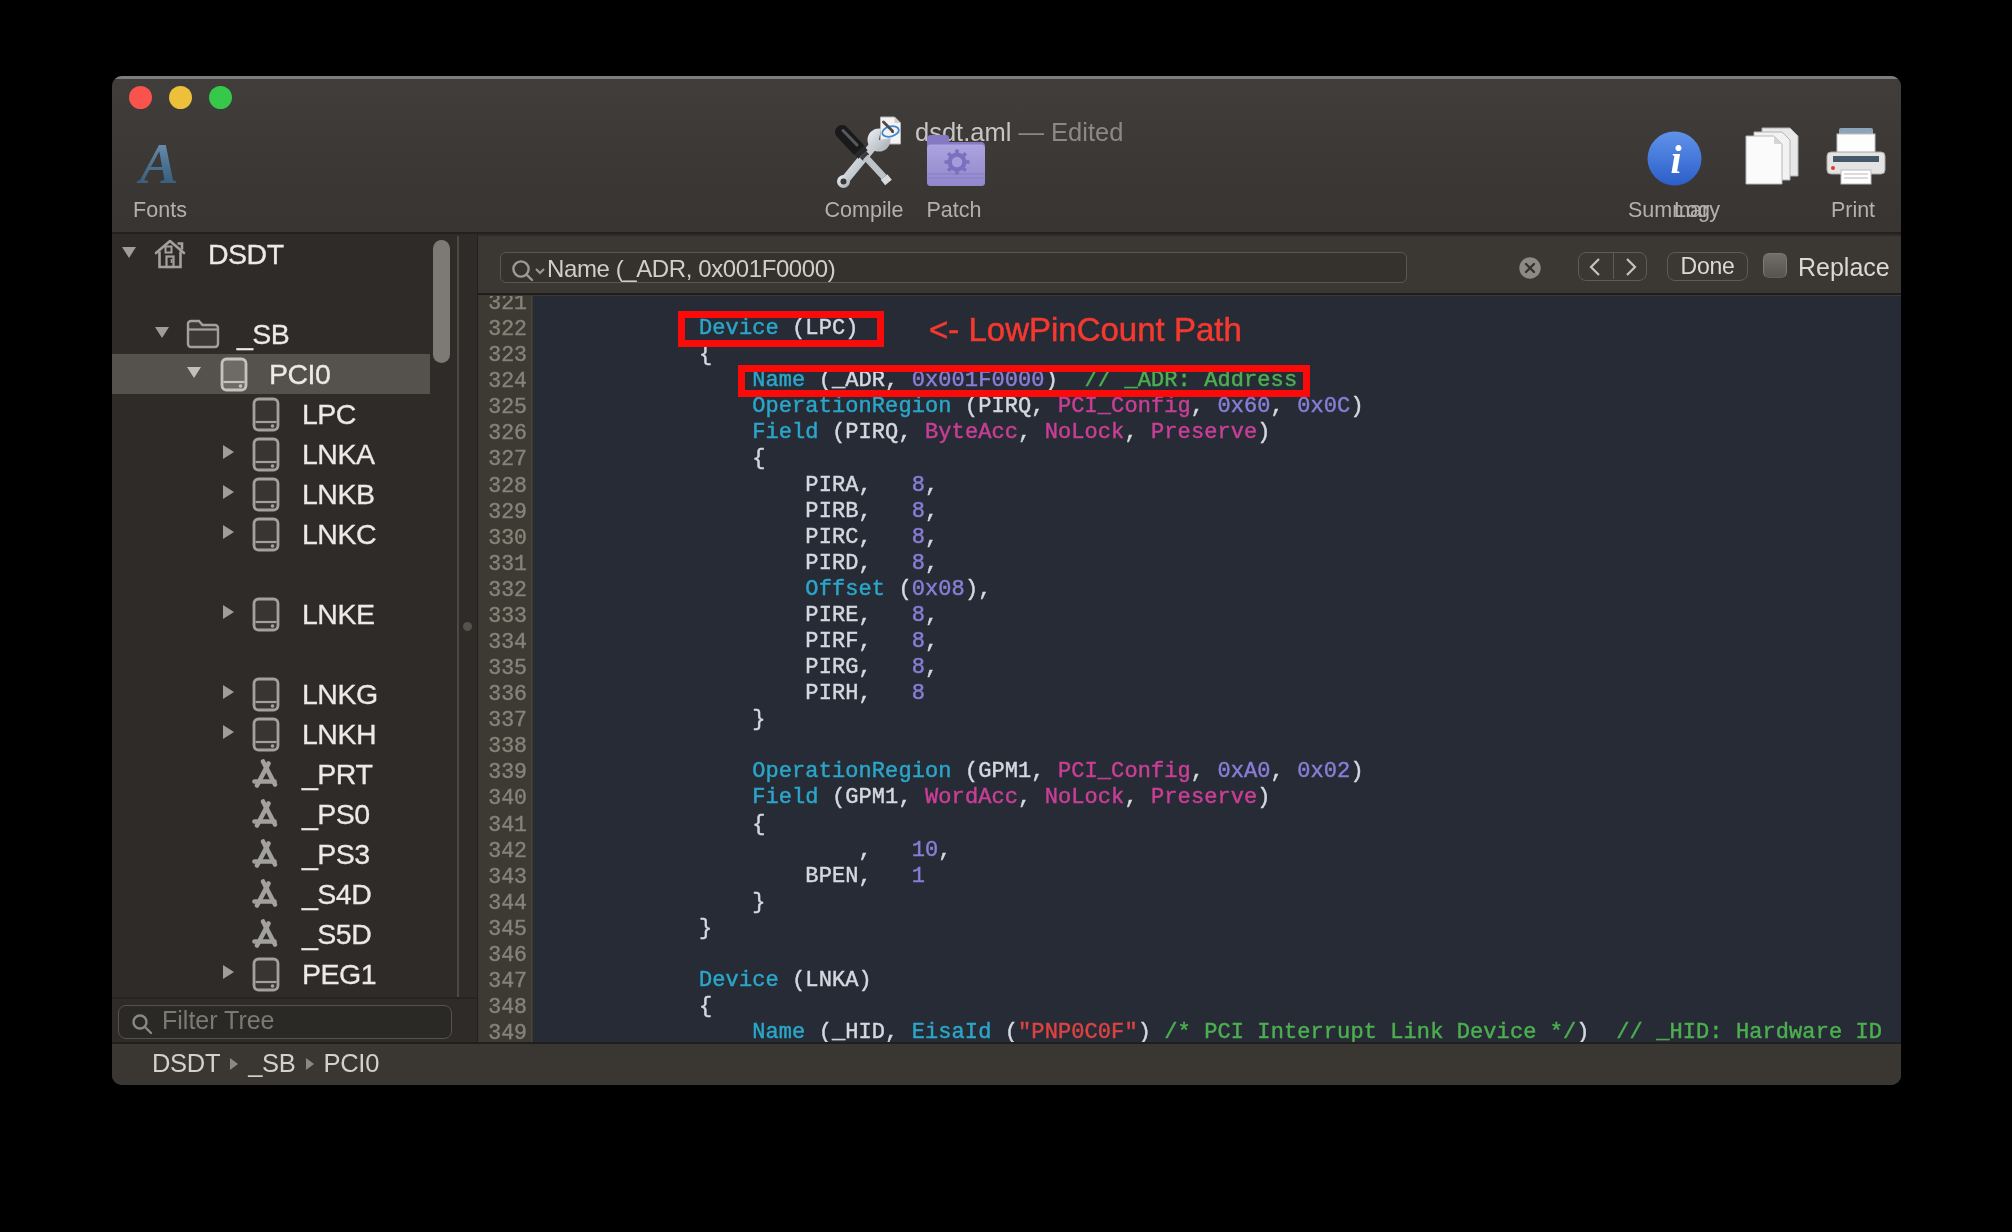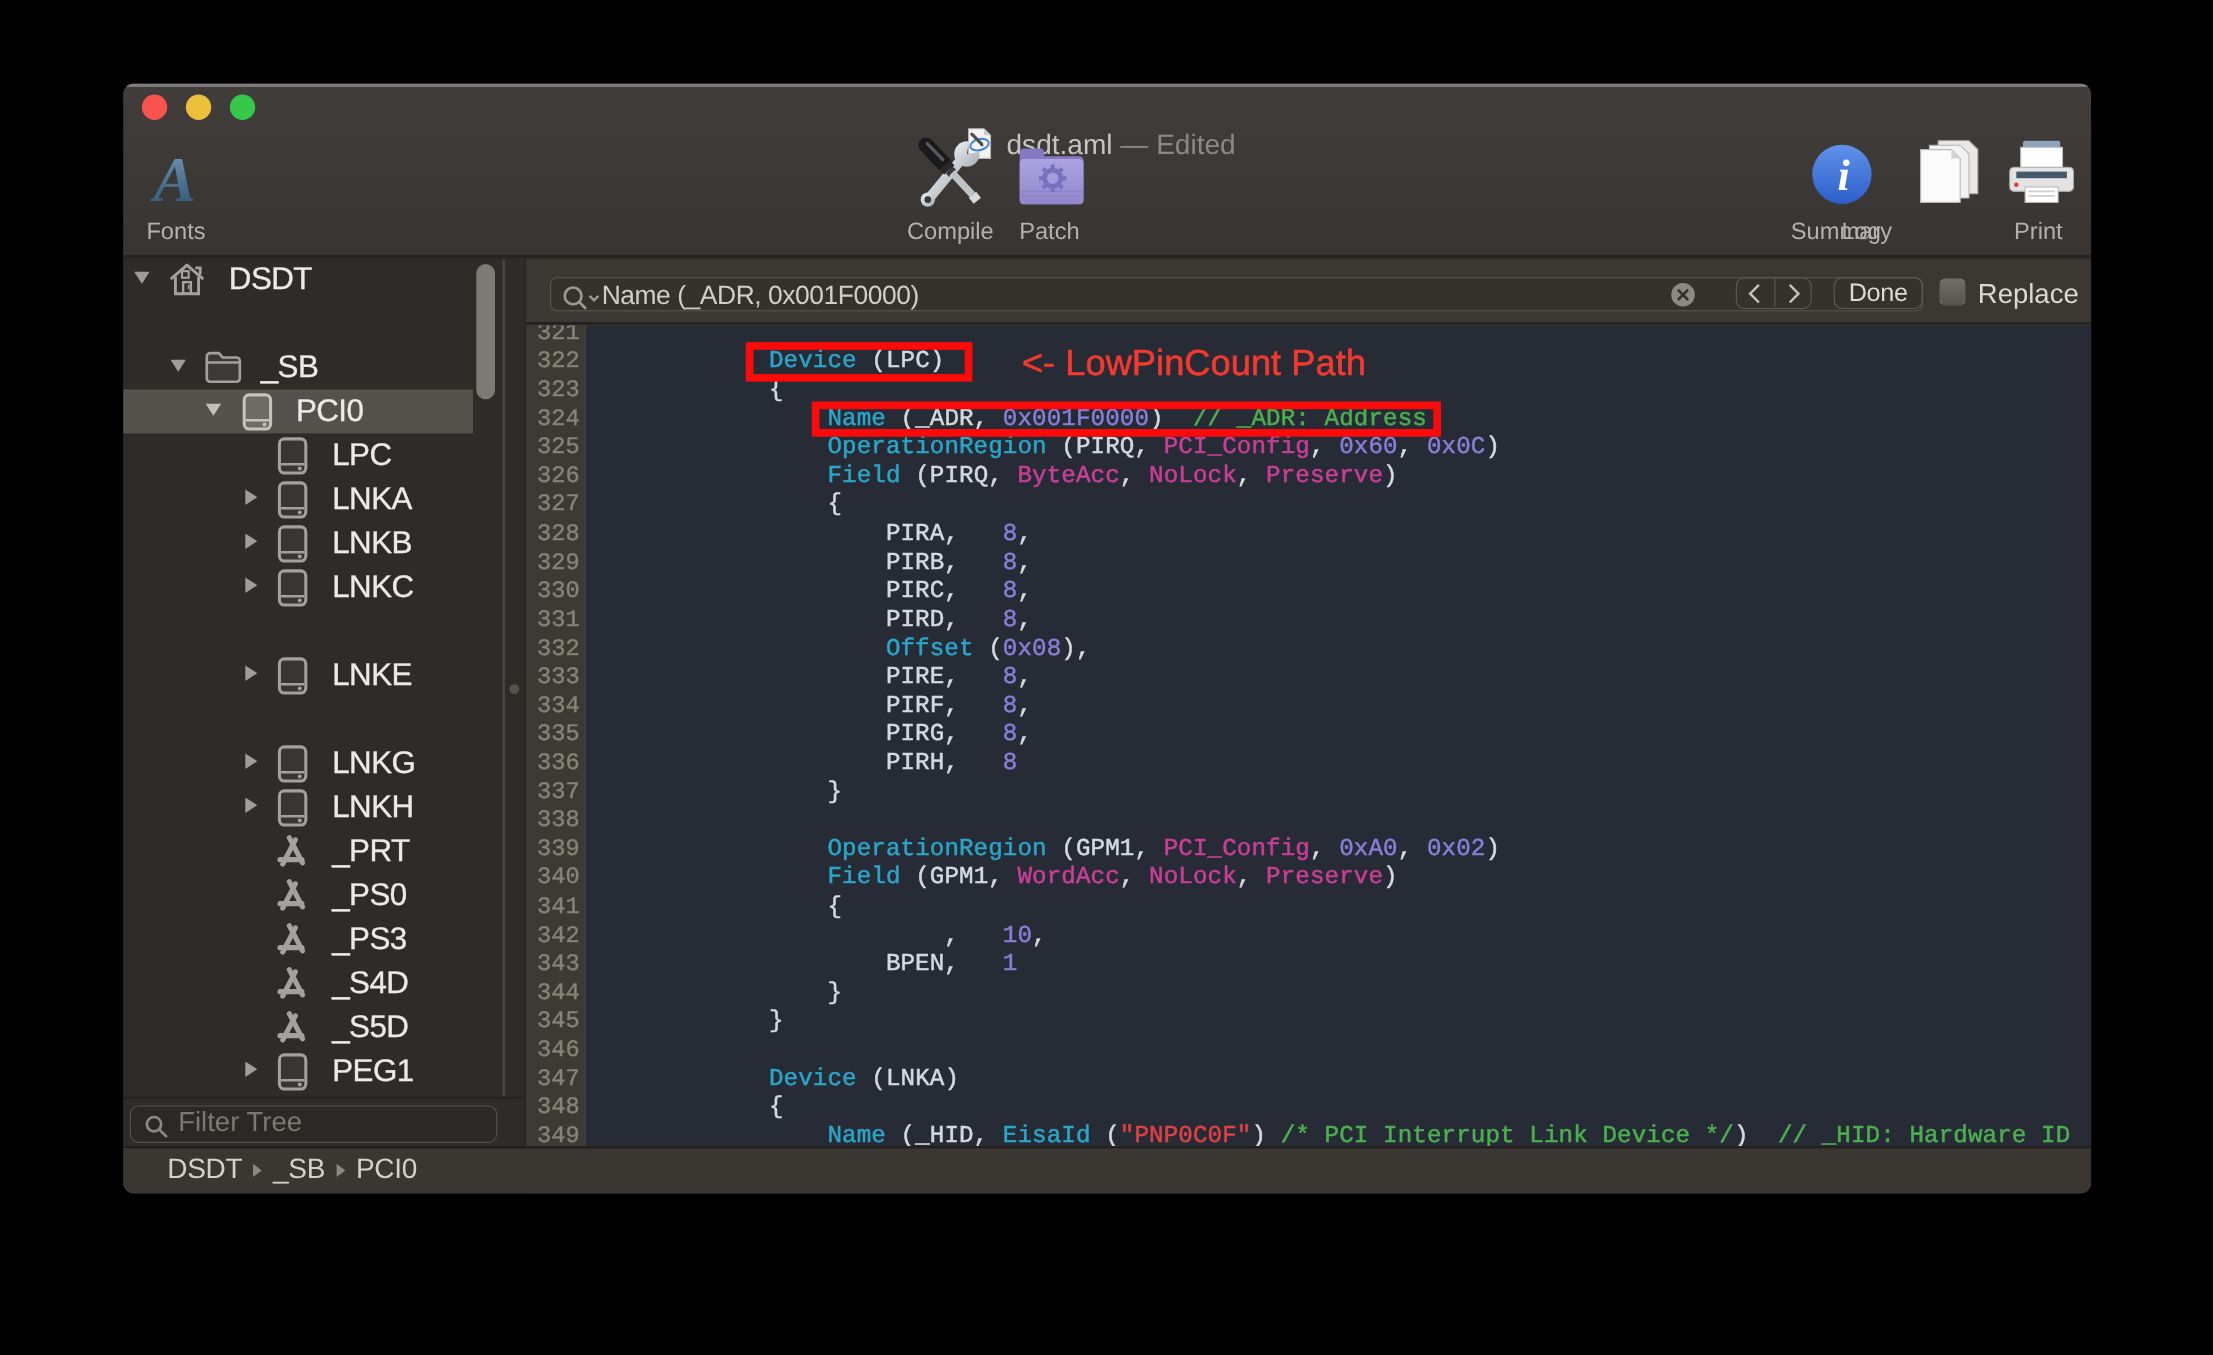--- a/index.html
+++ b/index.html
@@ -21,21 +21,21 @@
 .ticon { position:absolute; top:4px; }
 .tlabel { position:absolute; top:4px; font-size:28.5px; color:#eceae8; letter-spacing:-0.5px; -webkit-text-stroke:0.3px; }
 #sscroll { position:absolute; left:321px; top:4px; width:17px; height:123px; border-radius:8.5px; background:#7d7a76; }
 #sline { position:absolute; left:345px; top:0; width:1.5px; height:761px; background:#4c4945; }
 #filterwrap { position:absolute; left:0; top:761px; width:100%; height:88px; border-top:2px solid #262320; }
 #filterbox { position:absolute; left:6px; top:6px; width:334px; height:34px; border:1.5px solid #56534e; border-radius:8px; background:#2b2926; }
 #filterbox span { position:absolute; left:43px; top:0px; font-size:25px; color:#7b7974; }
 
 #epane { position:absolute; left:365px; top:160px; width:1424px; height:849px; background:#3b3834; border-left:1px solid #232120; }
 #searchrow { position:absolute; left:0; top:0; width:100%; height:59px; border-bottom:2px solid #201e1c; }
-#sfield { position:absolute; left:22px; top:16px; width:1248px; height:31px; background:#35322e; border:1px solid #5a5752; border-radius:6px; }
+#sfield { position:absolute; left:22px; top:16px; width:907px; height:31px; background:#35322e; border:1px solid #5a5752; border-radius:6px; }
 #sfield .stext { position:absolute; left:46px; top:2px; font-size:24px; letter-spacing:-0.4px; color:#d0cecb; }
 .segctl { position:absolute; left:1100px; top:16px; width:69px; height:29px; border:1.5px solid #5e5b56; border-radius:8px; }
 .segdiv { position:absolute; left:33.5px; top:0; width:1.5px; height:26px; background:#5e5b56; }
 #donebtn { position:absolute; left:1189px; top:16px; width:81px; height:29px; border:1.5px solid #5e5b56; border-radius:8px; text-align:center; }
 #donebtn span { font-size:23px; letter-spacing:-0.3px; color:#dbd9d5; line-height:26px;margin-top:12px; }
 #checkbox { position:absolute; left:1285px; top:17px; width:24px; height:25px; border-radius:6px; background:linear-gradient(#716e6a,#565350); border:1px solid #7b7873; border-bottom-color:#615e59; }
 #replab { position:absolute; left:1320px; top:17px; font-size:25px; color:#dbd9d5; }
 #gutter { position:absolute; left:1px; top:60px; width:53px; height:746px; background:#3c3a33; border-right:1px solid #46443e; overflow:hidden; }
 #gutter pre { position:absolute; top:-6px; right:4px; text-align:right; font-family:"Liberation Mono",monospace; font-size:21.5px; line-height:26.08px; color:#868378; -webkit-text-stroke:0.4px; }
 #codearea { position:absolute; left:55px; top:60px; width:1369px; height:746px; background:#272b36; overflow:hidden; }

